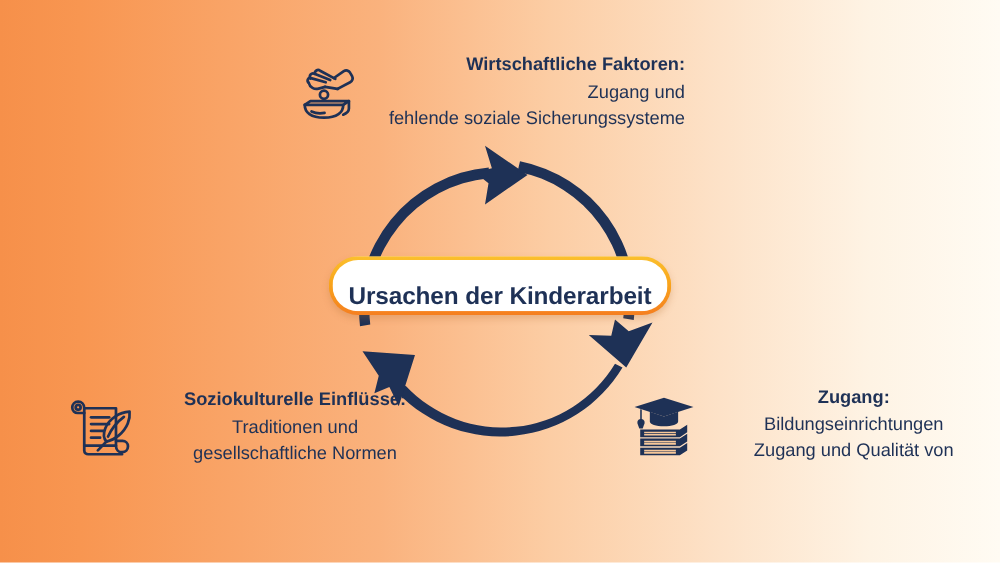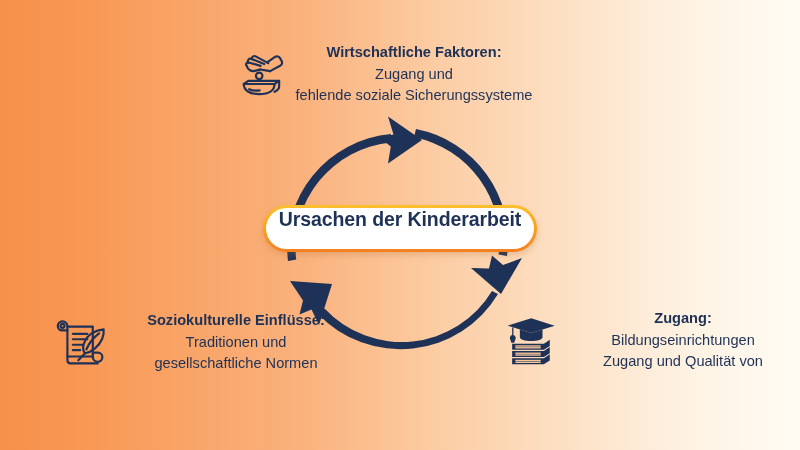--- a/index.html
+++ b/index.html
@@ -47,21 +47,21 @@
     height: 47px;
     box-sizing: border-box;
     border-radius: 26px;
     background: #FFFFFF;
     border: 3px solid transparent;
     background-image: linear-gradient(#fff, #fff),
                       linear-gradient(to bottom, #FBC02D 0%, #F9A51B 45%, #F57F20 100%);
     background-origin: border-box;
     background-clip: padding-box, border-box;
     display: flex;
-    align-items: flex-start;
+    align-items: flex-end;
     justify-content: center;
     box-shadow: 0 3px 6px rgba(180, 110, 50, 0.28);
   }
   .center-pill .pill-label {
     font-size: 19.5px;
     font-weight: bold;
     color: #1E3156;
     letter-spacing: -0.1px;
     white-space: nowrap;
   }
@@ -91,22 +91,22 @@
     display: block;
   }
 
   
   #node-economic {
     left: 232px;
     top: 42px;
     width: 320px;
   }
   #node-economic .node-text {
-    text-align: center;
-    margin-left: 0;
+    text-align: right;
+    margin-left: 10px;
     width: 248px;
   }
 
   
   #node-education {
     left: 504px;
     top: 308px;
     width: 290px;
   }
   #node-education .node-text {

